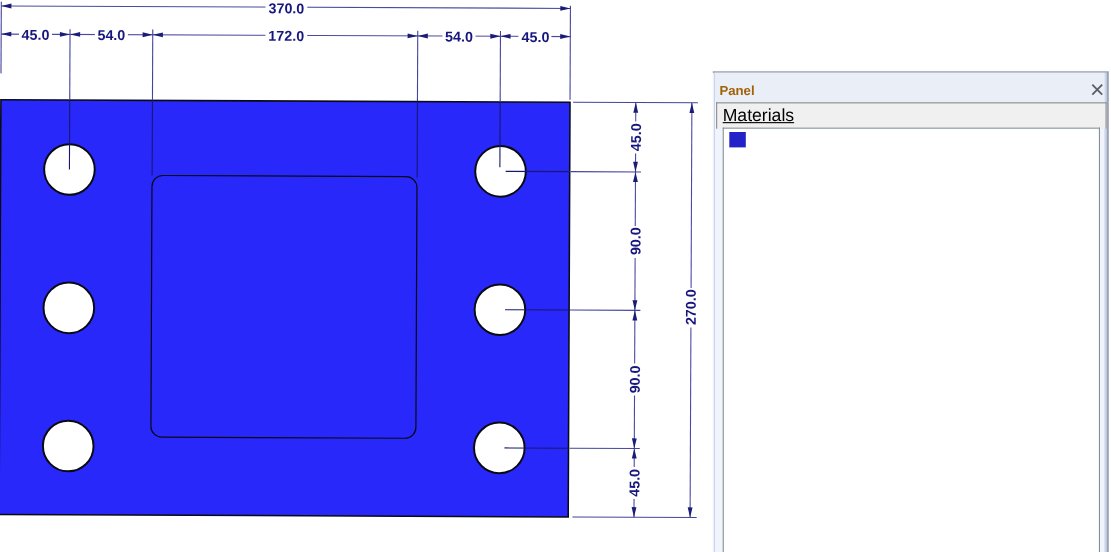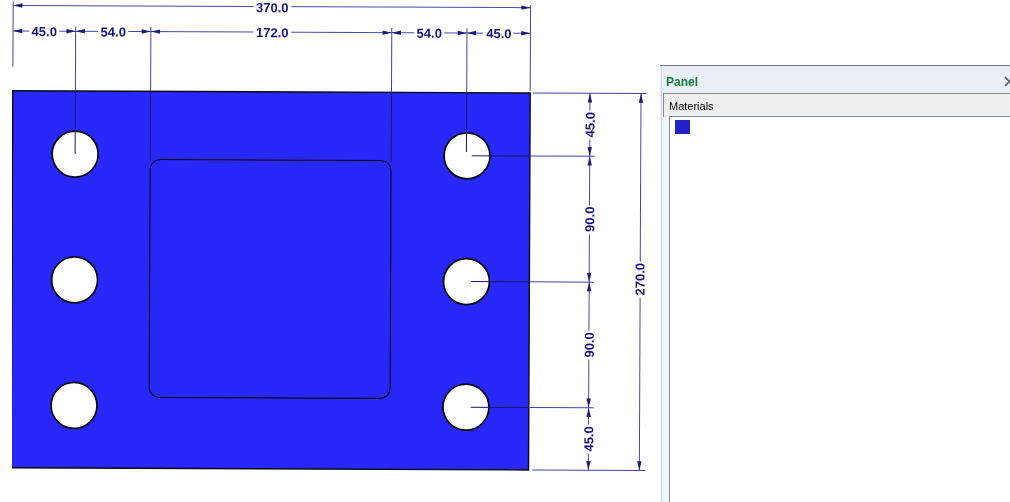--- a/index.html
+++ b/index.html
@@ -1,17 +1,17 @@
 <!DOCTYPE html>
 <html><head>
 <meta charset="utf-8">
 <style>
 html,body{margin:0;padding:0;background:#ffffff;}
 body{width:1010px;height:502px;overflow:hidden;font-family:"Liberation Sans",sans-serif;}
-#stage{position:relative;width:934px;height:502px;margin-left:12px;}
+#stage{position:relative;width:934px;height:502px;}
 .abs{position:absolute;}
 </style>
 </head>
 <body>
 <div id="stage">
 
 <svg class="abs" style="left:0;top:0" width="660" height="502" viewBox="0 0 660 502">
 <g transform="rotate(0.25 0 90.7)" fill="none">
 
 <rect x="0.8" y="90.7" width="517.4" height="377" fill="#2828fa" stroke="#0a0a14" stroke-width="1.4"></rect>
@@ -118,27 +118,27 @@
 
 <div class="abs" style="left:648px;top:65px;width:360px;height:437px;background:#f1f4fa;border-top:1px solid #6f7888;box-sizing:border-box;"></div>
 
 <div class="abs" style="left:649px;top:66px;width:1px;height:436px;background:#c9d5ec;"></div>
 
 <div class="abs" style="left:1004px;top:66px;width:2px;height:436px;background:#ccd6ea;"></div>
 <div class="abs" style="left:1006px;top:66px;width:2px;height:436px;background:#99a4b8;"></div>
 
 <div class="abs" style="left:650px;top:66px;width:354px;height:27px;background:#e9eef7;"></div>
 
-<div class="abs" style="left:654px;top:75px;font-size:12px;font-weight:bold;color:#15803d;">Panel</div>
+<div class="abs" style="left:654px;top:75px;font-size:12px;font-weight:bold;color:#a16207;">Panel</div>
 
 <svg class="abs" style="left:992px;top:76px" width="11" height="11" viewBox="0 0 11 11">
 <path d="M1 1 L10 10 M10 1 L1 10" stroke="#5c5f66" stroke-width="1.7" fill="none"></path>
 </svg>
 
 <div class="abs" style="left:651px;top:93px;width:355px;height:24px;background:#f0f0f0;border-top:1px solid #8b8b8b;border-left:1px solid #8b8b8b;border-right:1px solid #8b8b8b;box-sizing:border-box;"></div>
 
-<div class="abs" style="left:657px;top:100px;font-size:11px;color:#000;line-height:12px;">Materials</div>
+<div class="abs" style="left:657px;top:100px;font-size:16px;color:#000;line-height:12px;text-decoration:underline;">Materials</div>
 
 <div class="abs" style="left:657px;top:116px;width:343px;height:386px;background:#ffffff;border-top:1px solid #82909a;border-left:1px solid #82909a;border-right:1px solid #82909a;box-sizing:border-box;"></div>
 
 <div class="abs" style="left:663px;top:120px;width:15px;height:14px;background:#2222c8;"></div>
 
 </div>
 
 </body></html>

